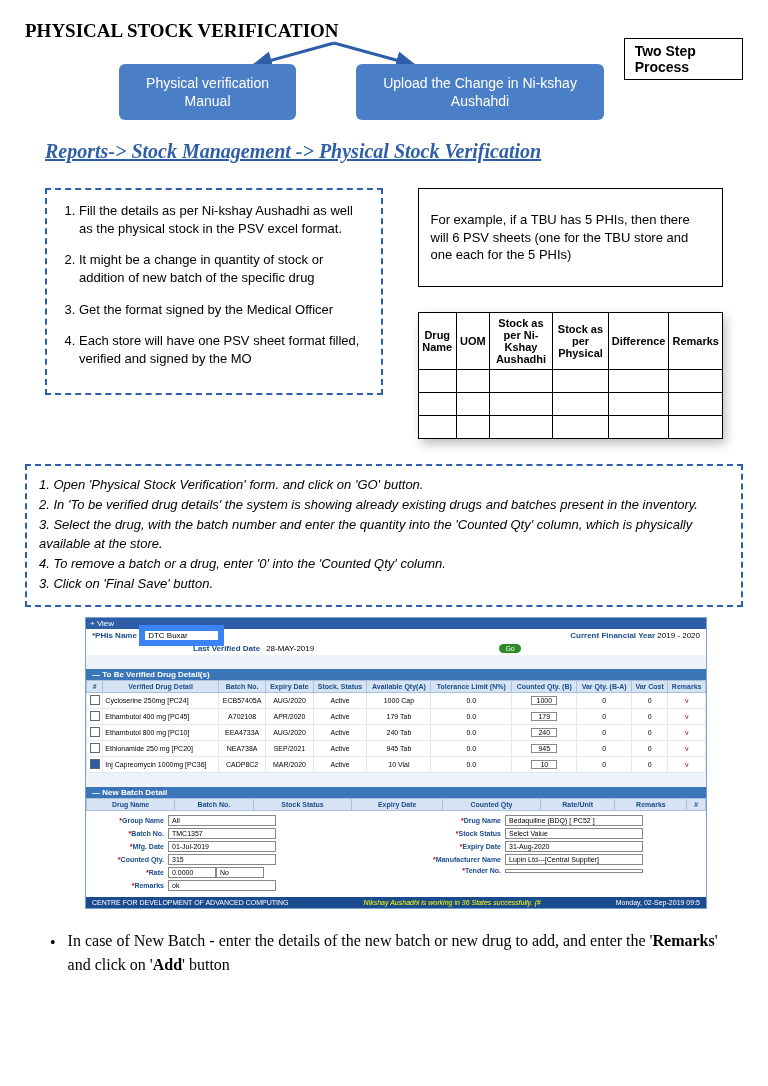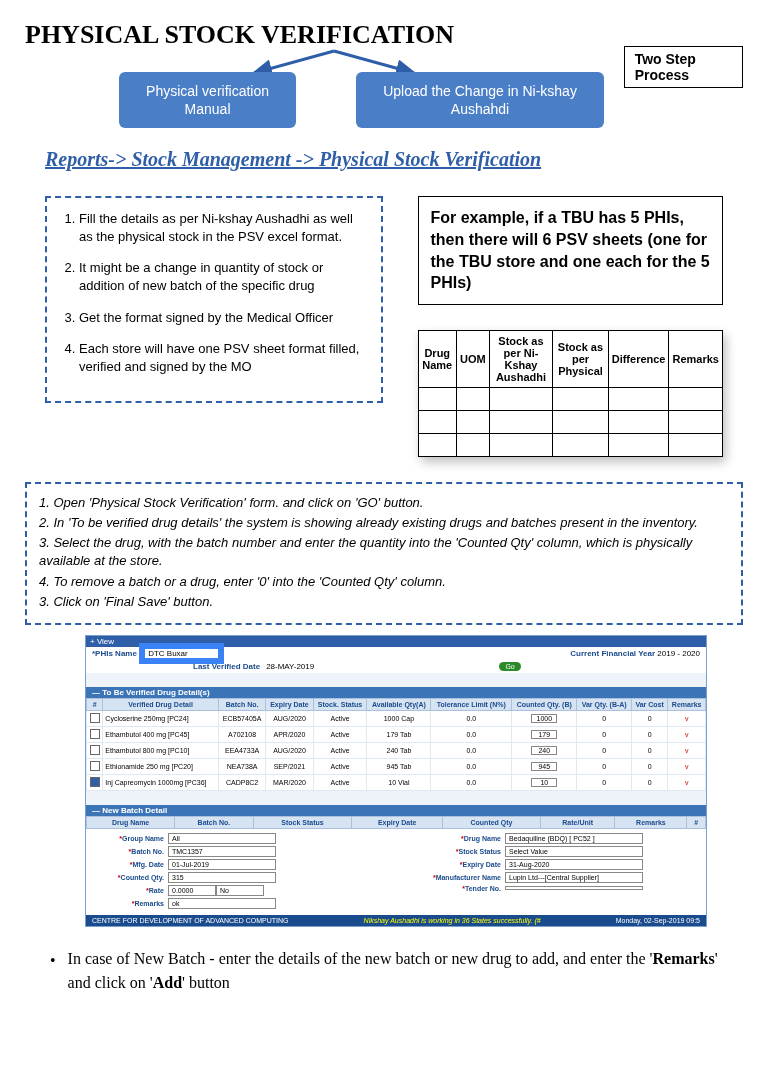--- a/index.html
+++ b/index.html
@@ -1,29 +1,29 @@
 <!DOCTYPE html>
 <html><head>
 <meta charset="utf-8">
 <style>
   body{margin:0;padding:20px 25px;font-family:Arial,Helvetica,sans-serif;font-size:13px;color:#000;background:#fff;width:768px;box-sizing:border-box}
-  .title{font-family:Georgia,'Times New Roman',serif;font-weight:bold;font-size:26px;margin-bottom:2px}
+  .title{font-family:Georgia,'Times New Roman',serif;font-weight:bold;font-size:19px;margin-bottom:2px}
   .arrow-row{display:flex;justify-content:center;gap:40px;margin:-5px 0 -5px -100px}
   .arrow-row svg{overflow:visible}
   .top-boxes{display:flex;align-items:flex-start;gap:60px;margin-top:-2px}
   .blue-box{background:#4a7ec7;color:#fff;border-radius:6px;padding:10px 16px;text-align:center;font-size:14px;line-height:1.3;min-width:140px}
   .white-box{border:1.5px solid #000;padding:4px 10px;font-weight:bold;font-size:14px;margin-top:2px}
   .breadcrumb{font-family:Liberation Serif, serif;font-style:italic;font-weight:bold;color:#2e5ea8;text-decoration:underline;font-size:20px;margin:20px 0 25px 20px}
   .dashed{border:2px dashed #2e5ea8;padding:12px 14px}
   .two-col{display:flex;gap:35px;align-items:flex-start;margin:0 20px 25px 20px}
   .left-col{flex:1}
   .left-col ol{margin:0;padding-left:18px}
   .left-col li{margin-bottom:14px;line-height:1.35}
   .right-col{flex:1;display:flex;flex-direction:column;gap:25px}
-  .example-box{border:1.5px solid #000;padding:10px 12px;font-weight:bold;font-size:16px;line-height:1.35}
+  .example-box{border:1.5px solid #000;padding:22px 12px;font-weight:normal;font-size:13px;line-height:1.35}
   .sheet-img{box-shadow:3px 5px 10px rgba(0,0,0,.25);background:#fff}
   .sheet-img table{border-collapse:collapse;width:100%;font-size:11px}
   .sheet-img th,.sheet-img td{border:1px solid #000;padding:4px 3px;text-align:center;font-weight:bold;height:18px}
   .sheet-img td{font-weight:normal;height:14px}
   .steps-box{margin:0 0 10px 0;padding:10px 12px}
   .steps-box p{margin:0 0 2px 0;font-style:italic;font-size:13px;line-height:1.4}
   .screenshot{margin:5px auto 20px 60px;width:620px;border:1px solid #7aa0cc;font-size:8px;background:#eef3fa}
   .ss-top{background:#2e5ea8;color:#fff;padding:1px 4px;display:flex;justify-content:flex-start}
   .ss-head{display:flex;justify-content:space-between;align-items:center;padding:2px 6px;background:#fff}
   .ss-head .lab{color:#1a4b8c;font-weight:bold}

